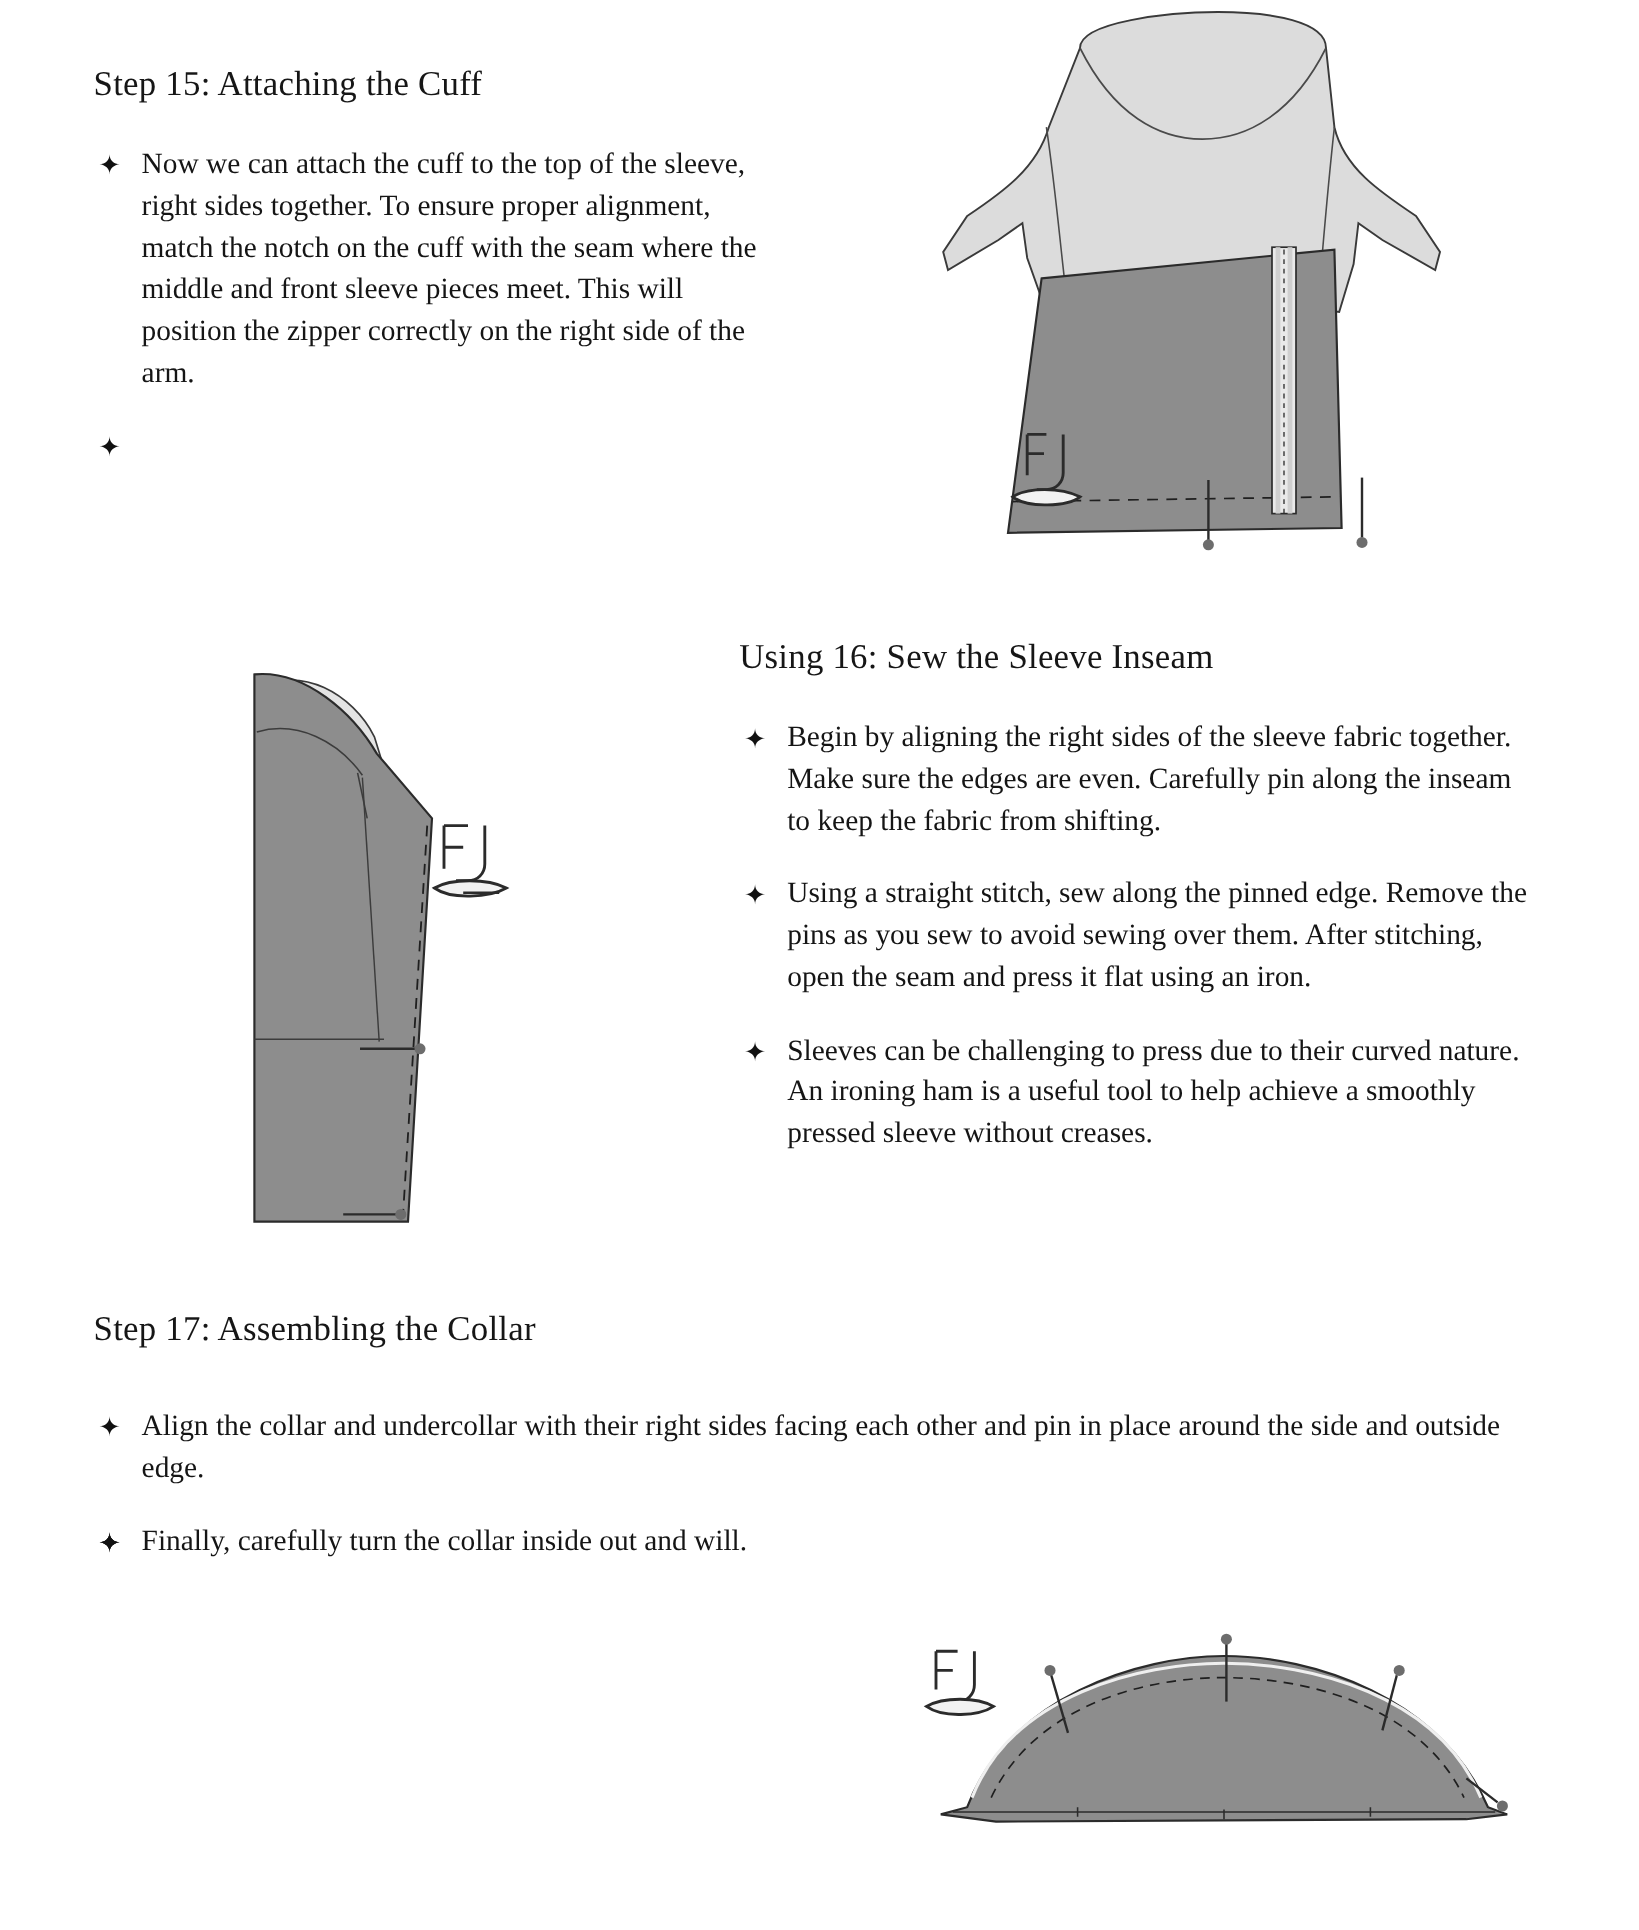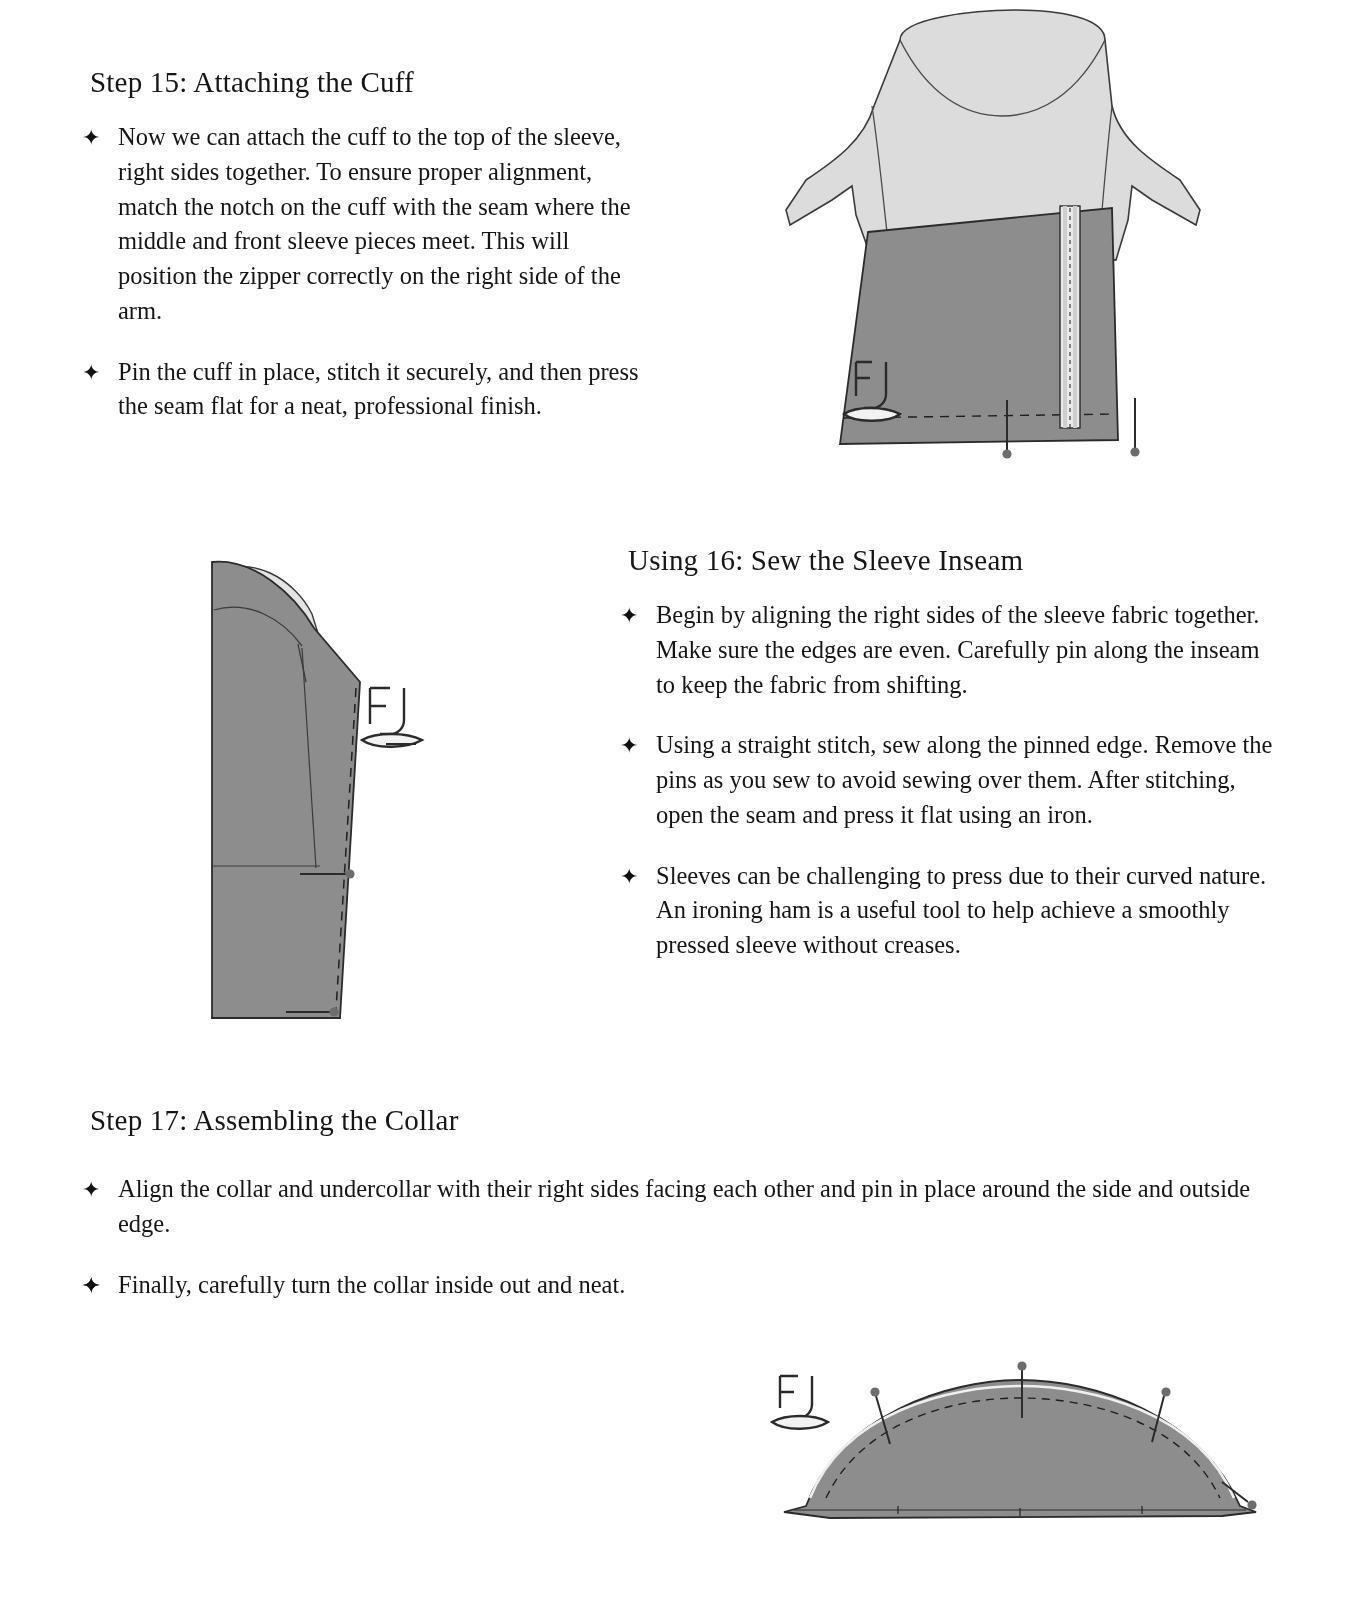--- a/index.html
+++ b/index.html
@@ -19,21 +19,21 @@
     position: relative;
     width: 1366px;
     height: 1608px;
   }
 
   h2.step-title {
     font-family: "Liberation Serif", serif;
     font-weight: normal;
     font-size: 29px;
     letter-spacing: 0.2px;
-    margin: 16px;
+    margin: 4px;
     color: #161616;
   }
 
   ul.bullets {
     list-style: none;
     margin: 0;
     padding: 0;
   }
   ul.bullets li {
     position: relative;
@@ -80,21 +80,20 @@
 
   <h2 class="step-title" id="sec15-title">Step 15: Attaching the Cuff</h2>
 
   <ul class="bullets" id="sec15-list">
     <li>
       <span class="bullet-icon">✦</span>
       <span>Now we can attach the cuff to the top of the sleeve, right sides together. To ensure proper alignment, match the notch on the cuff with the seam where the middle and front sleeve pieces meet. This will position the zipper correctly on the right side of the arm.</span>
     </li>
     <li>
       <span class="bullet-icon">✦</span>
-      <span>Pin the cuff in place, stitch it securely, and then press the seam flat for a neat, professional finish.</span>
     </li>
   </ul>
 
   <div id="fig15">
     <svg width="470" height="480" viewBox="0 0 470 480">
 
       <path d="M140 30 C140 8 215 0 255 0 C300 0 345 8 345 30
                L352 96 C360 130 390 150 420 170 L440 200 L436 215
                L392 190 L372 176 L368 210 L356 250
                L340 248 L132 248 L112 250 L96 205 L92 176
@@ -188,21 +187,21 @@
       <span>Align the collar and undercollar with their right sides facing each other and pin in place around the side and outside edge.</span>
     </li>
     <li>
       <span class="bullet-icon">✦</span>
     </li>
     <li style="width:680px;">
       <span class="bullet-icon">✦</span>
     </li>
     <li style="width:680px;">
       <span class="bullet-icon">✦</span>
-      <span>Finally, carefully turn the collar inside out and neat.</span>
+      <span>Finally, carefully turn the collar inside out and will.</span>
     </li>
   </ul>
 
   <div id="fig17">
     <svg width="500" height="200" viewBox="0 0 500 200">
 
       <path d="M36 150 C70 58 180 24 250 24 C324 24 430 58 470 150
                L486 156 L452 160 L60 162 L14 156 Z" fill="#8d8d8d" stroke="#2b2b2b" stroke-width="1.8"></path>
 
       <path d="M40 142 C74 56 180 30 250 30 C322 30 428 56 464 142" fill="none" stroke="#efefef" stroke-width="2.6"></path>

